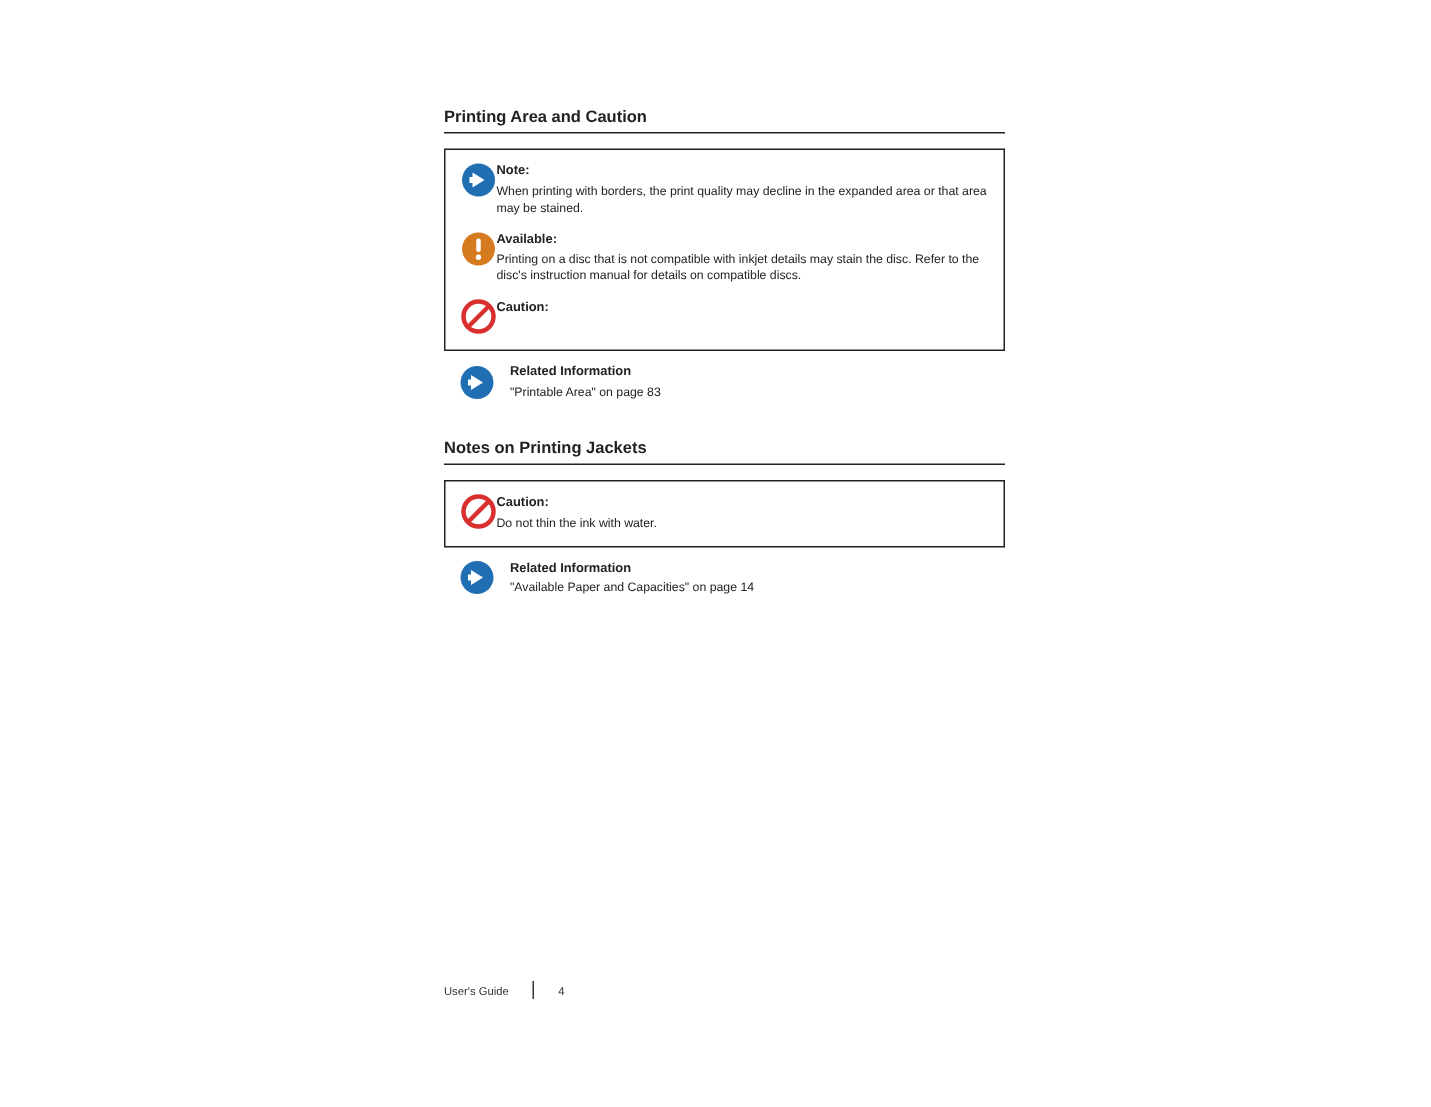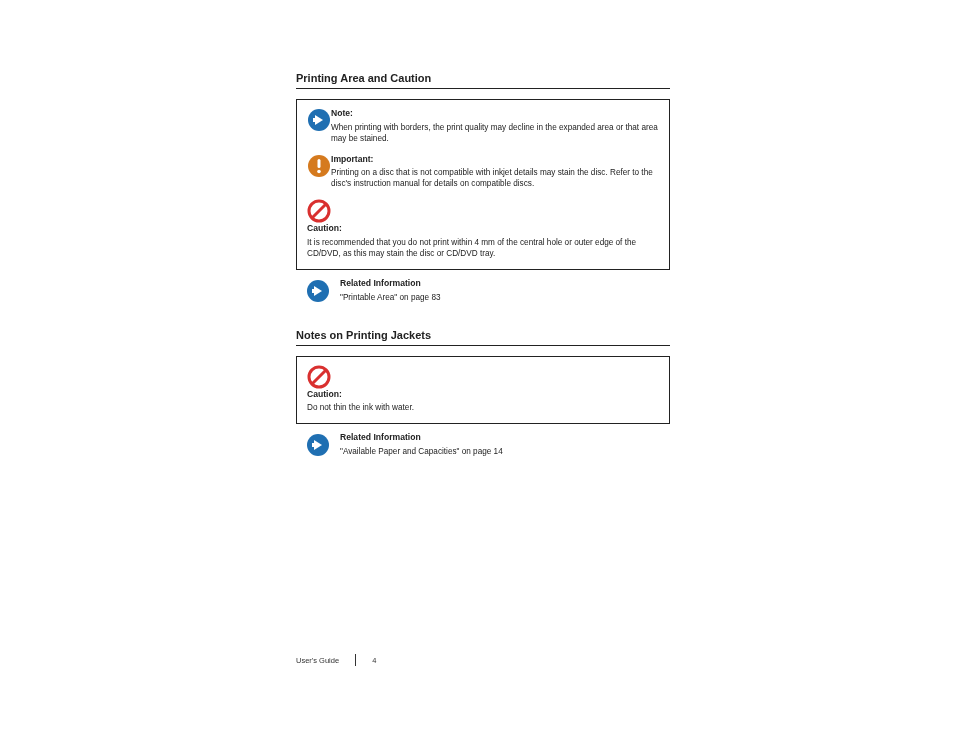--- a/index.html
+++ b/index.html
@@ -2,21 +2,21 @@
 <html><head>
 <meta charset="utf-8">
 <style>
   * { box-sizing: border-box; margin: 0; padding: 0; }
   html, body { width: 954px; height: 738px; background: #fff; font-family: Arial, Helvetica, sans-serif; color: #111; }
   .page { position: relative; width: 760px; height: 738px; }
   .content { position: absolute; left: 296px; top: 72px; width: 374px; }
   .section-title { font-size: 11px; font-weight: bold; color: #222; padding-bottom: 4px; border-bottom: 1px solid #222; margin-bottom: 10px; }
   .callout-box { border: 1px solid #222; padding: 8px 10px 10px 10px; margin-bottom: 8px; }
   .item { display: flex; align-items: flex-start; margin-bottom: 10px; }
-  .item:last-child { margin-bottom: 0; flex-direction: column; }
+  .item:last-child { margin-bottom: 0; }
   .item-nobox { display: flex; align-items: flex-end; gap: 10px; margin: 4px 0 26px 10px; }
   .icon { flex: 0 0 24px; width: 24px; height: 24px; display: flex; align-items: center; justify-content: center; }
   .item-body { flex: 1; font-size: 8.2px; line-height: 1.35; color: #222; }
   .item-head { font-weight: bold; margin-bottom: 2px; font-size: 8.6px; }
   .section2 { margin-top: 22px; }
   .footer { position: absolute; left: 296px; top: 654px; width: 374px; font-size: 7.5px; color: #333; }
   .footer-line { display: flex; align-items: center; gap: 16px; }
   .vdiv { width: 1px; height: 12px; background: #333; }
   svg { display: block; }
 </style>
@@ -46,35 +46,34 @@
 
       <div class="item">
         <span class="icon">
           <svg viewBox="0 0 24 24" width="24" height="24">
             <circle cx="12" cy="12" r="11" fill="#d57a1e"></circle>
             <rect x="10.5" y="5" width="3" height="9" rx="1.5" fill="#fff"></rect>
             <circle cx="12" cy="17.5" r="1.8" fill="#fff"></circle>
           </svg>
         </span>
         <div class="item-body">
-          <div class="item-head">Important:</div>
+          <div class="item-head">Available:</div>
           <div>Printing on a disc that is not compatible with inkjet details may stain the disc. Refer to the disc's instruction manual for details on compatible discs.</div>
         </div>
       </div>
 
       <div class="item">
         <span class="icon">
           <svg viewBox="0 0 24 24" width="24" height="24">
             <circle cx="12" cy="12" r="10" fill="none" stroke="#d9302f" stroke-width="3"></circle>
             <line x1="5.5" y1="18.5" x2="18.5" y2="5.5" stroke="#d9302f" stroke-width="3"></line>
           </svg>
         </span>
         <div class="item-body">
           <div class="item-head">Caution:</div>
-          <div>It is recommended that you do not print within 4 mm of the central hole or outer edge of the CD/DVD, as this may stain the disc or CD/DVD tray.</div>
         </div>
       </div>
 
     </div>
 
     <div class="item-nobox">
       <span class="icon">
         <svg viewBox="0 0 24 24" width="24" height="24">
           <circle cx="12" cy="12" r="11" fill="#1f6fb2"></circle>
           <path d="M8 7 L16 12 L8 17 Z" fill="#fff"></path>

